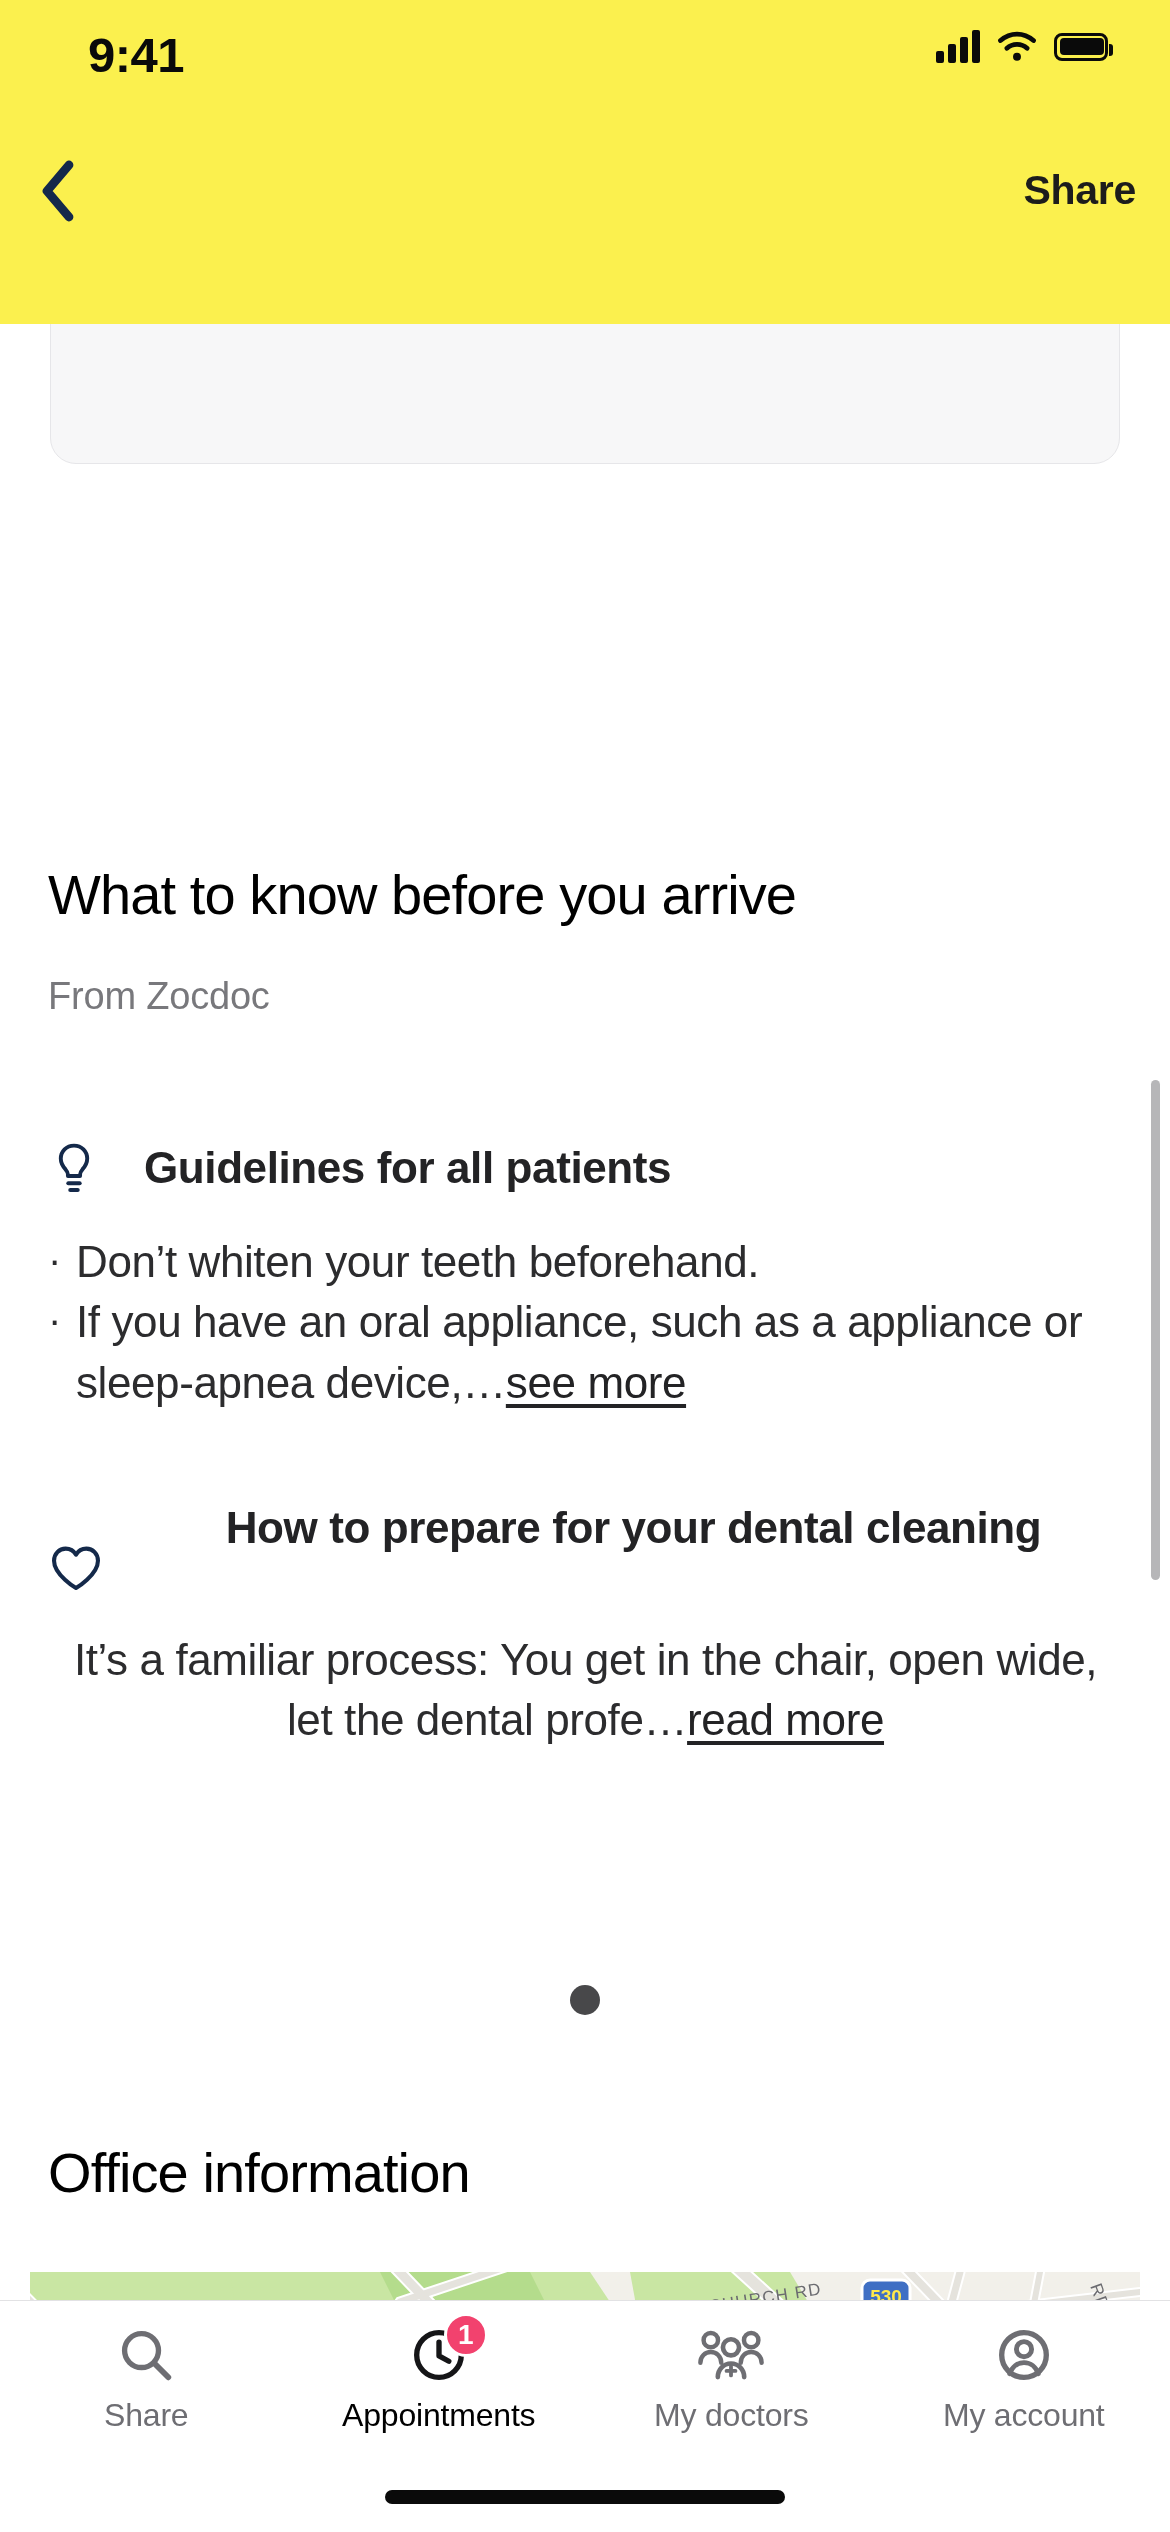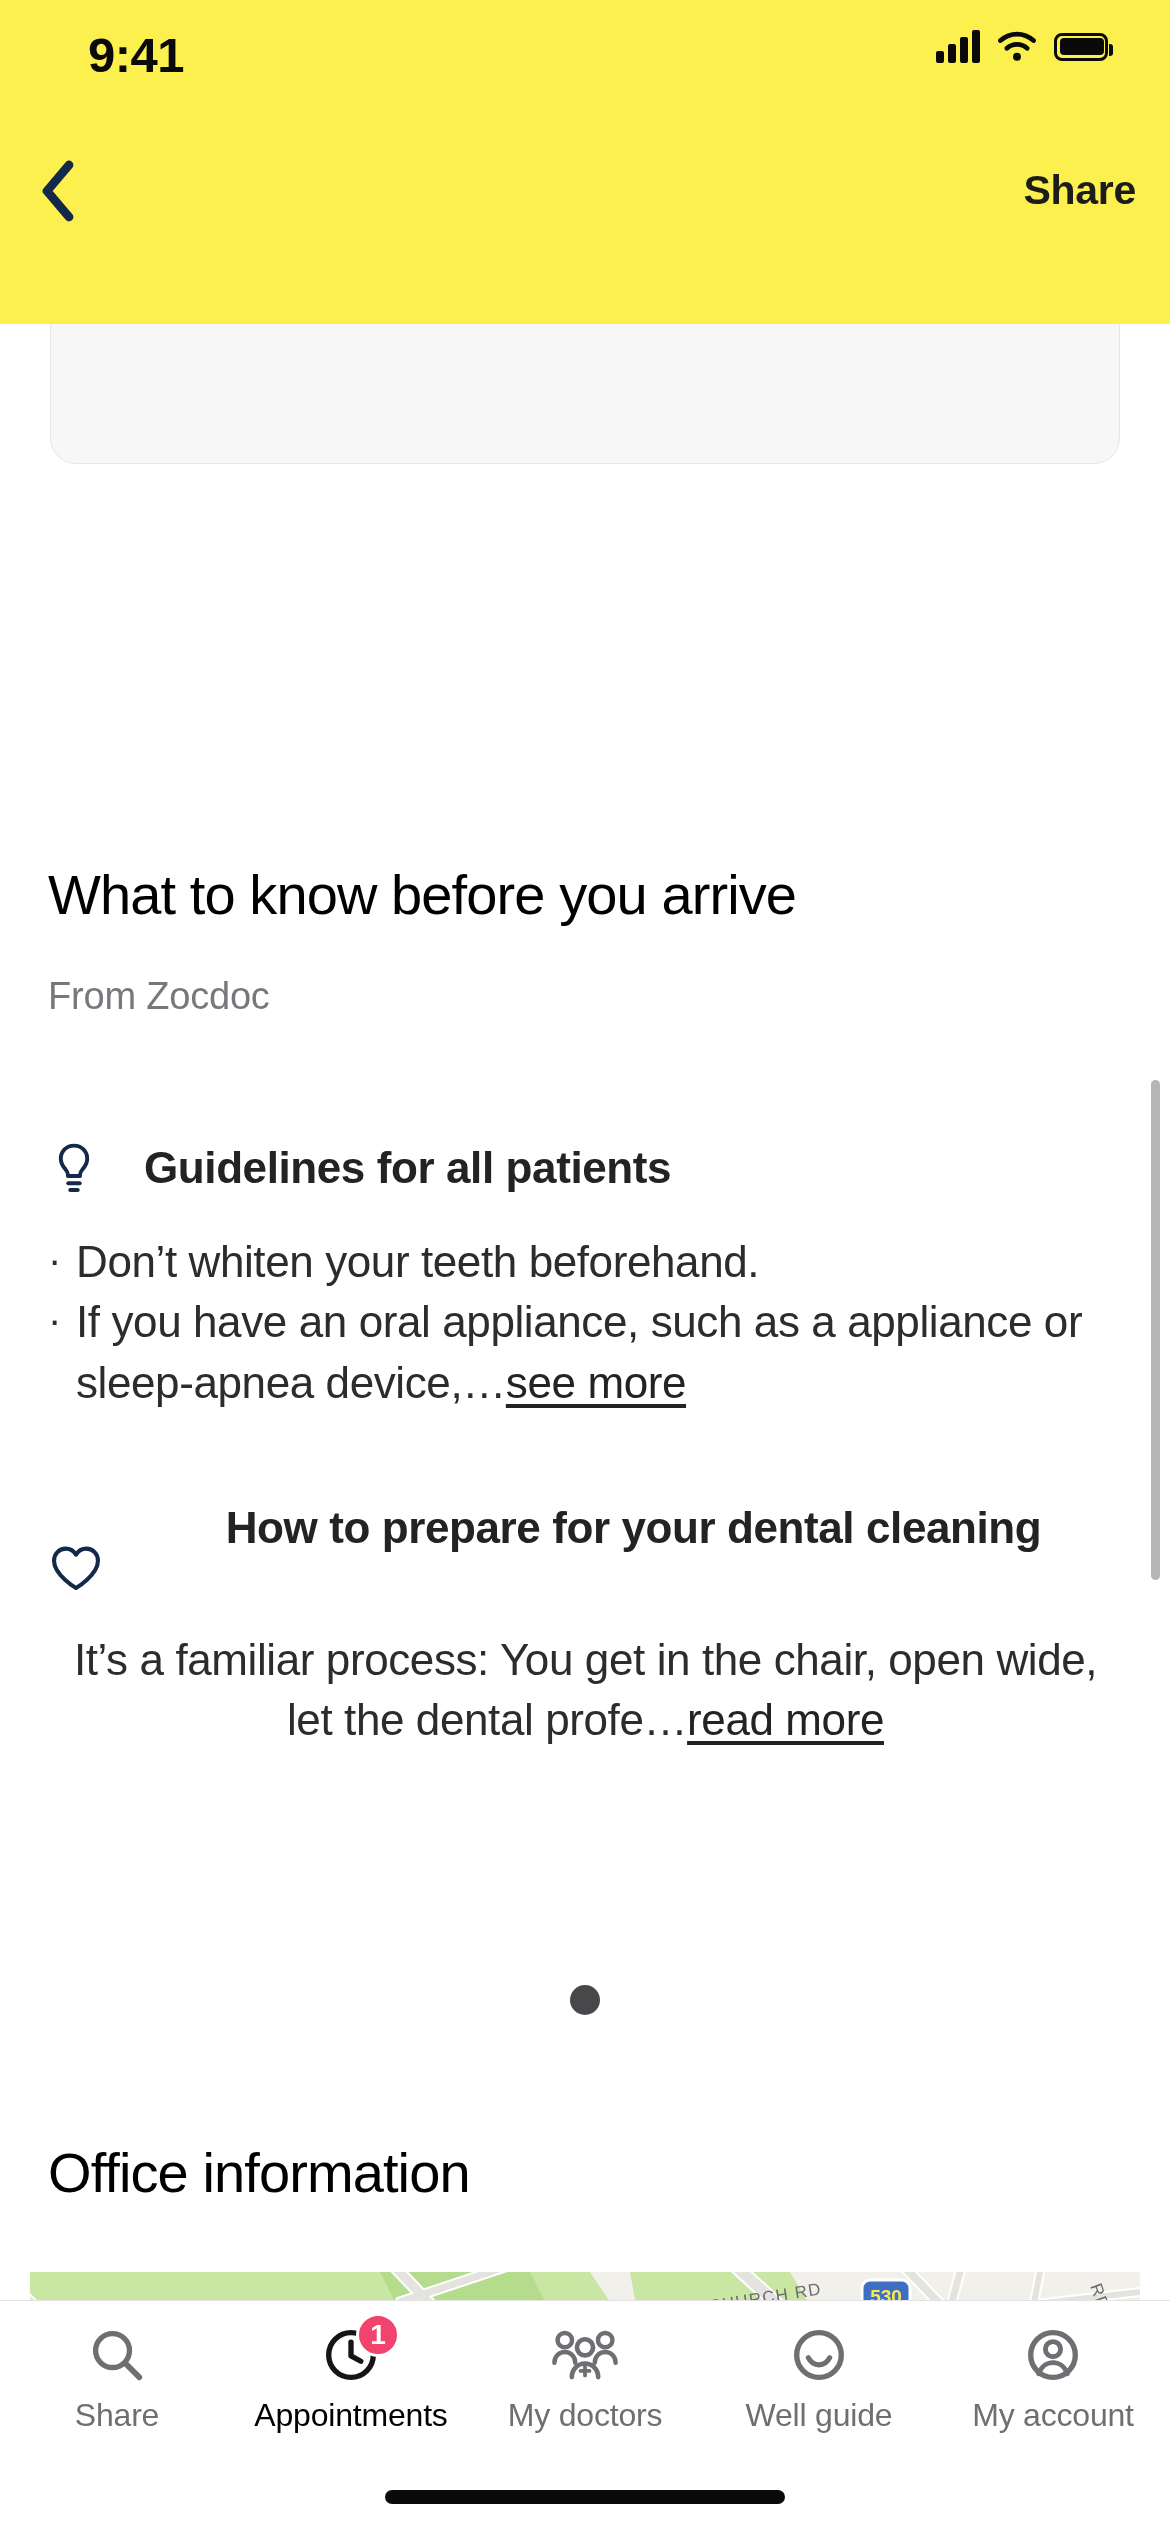--- a/index.html
+++ b/index.html
@@ -370,29 +370,20 @@
             <circle cx="25.5" cy="6" r="3.4" stroke="#6E6E73" stroke-width="2.1"></circle>
             <path d="M20.6 16.6c0-2.9 2.2-5 4.9-5s4.9 2.1 4.9 5" stroke="#6E6E73" stroke-width="2.1" stroke-linecap="round"></path>
             <circle cx="16" cy="9.4" r="3.8" stroke="#6E6E73" stroke-width="2.2"></circle>
             <path d="M9.8 23.4c0-3.6 2.8-6.4 6.2-6.4s6.2 2.8 6.2 6.4" stroke="#6E6E73" stroke-width="2.2" stroke-linecap="round"></path>
             <path d="M16 18.4v4.2M13.9 20.5h4.2" stroke="#6E6E73" stroke-width="1.8" stroke-linecap="round"></path>
           </svg>
         </div>
         <div class="tl">My doctors</div>
       </div>
 
-      <div class="tab">
-        <div class="ti">
-          <svg width="58" height="58" viewBox="0 0 26 26" fill="none" aria-hidden="true">
-            <circle cx="13" cy="13" r="10" stroke="#6E6E73" stroke-width="2.4"></circle>
-            <path d="M8.2 14.2c1 2 2.8 3.2 4.8 3.2s3.8-1.2 4.8-3.2" stroke="#6E6E73" stroke-width="2.3" stroke-linecap="round"></path>
-          </svg>
-        </div>
-        <div class="tl">Well guide</div>
-      </div>
 
       <div class="tab">
         <div class="ti">
           <svg width="58" height="58" viewBox="0 0 26 26" fill="none" aria-hidden="true">
             <circle cx="13" cy="13" r="10" stroke="#6E6E73" stroke-width="2.4"></circle>
             <circle cx="13" cy="10.4" r="3.4" stroke="#6E6E73" stroke-width="2.2"></circle>
             <path d="M6.6 21.4c1-3.1 3.5-5 6.4-5s5.4 1.9 6.4 5" stroke="#6E6E73" stroke-width="2.2" stroke-linecap="round"></path>
           </svg>
         </div>
         <div class="tl">My account</div>

